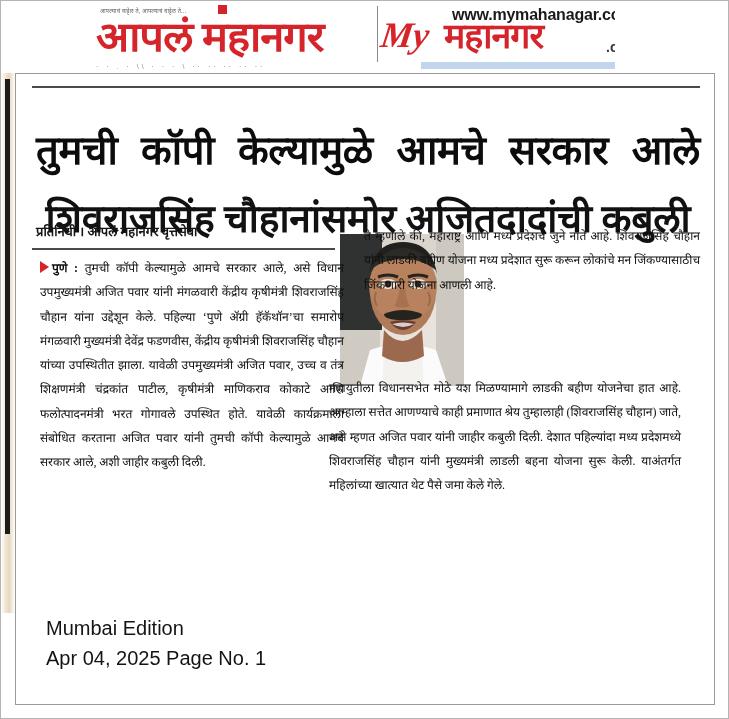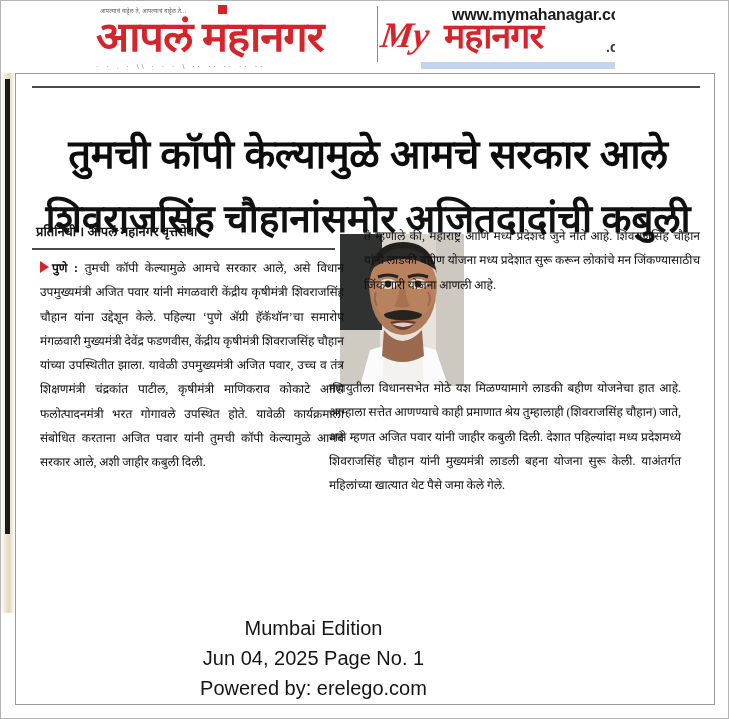--- a/index.html
+++ b/index.html
@@ -209,21 +209,21 @@
     height: 2px;
     background: #4a4a4a;
   }
 
   
   .headline {
     position: absolute;
     left: 16px;
     top: 28px;
     width: 672px;
-    font-family: Liberation Sans, sans-serif;
+    font-family: Liberation Mono, monospace;
     font-weight: bold;
     font-size: 40px;
     line-height: 50px;
     color: #0c0c0c;
     letter-spacing: -0.4px;
     text-align: center;
     white-space: nowrap;
   }
   .subheadline {
     position: absolute;
@@ -314,22 +314,23 @@
     background: #cfc9c2;
   }
   .photo svg { display: block; }
 
   
   .footer {
     position: absolute;
     left: 0;
     top: 612px;
     width: 625px;
-    text-align: center;
+    text-align: left;
     font-family: "Liberation Sans", sans-serif;
+    padding-left: 45px;
   }
   .foot-line {
     font-size: 20px;
     line-height: 30px;
     color: #141414;
   }
 </style>
 </head>
 <body>
 
@@ -408,17 +409,16 @@
     </div>
 
     <div class="col col-right">ते म्हणाले की, महाराष्ट्र आणि मध्य प्रदेशचे जुने नाते आहे. शिवराजसिंह चौहान यांनी लाडकी बहीण योजना मध्य प्रदेशात सुरू करून लोकांचे मन जिंकण्यासाठीच जिंकणारी योजना आणली आहे.</div>
 
     <div class="col col-right-lower">महायुतीला विधानसभेत मोठे यश मिळण्यामागे लाडकी बहीण योजनेचा हात आहे. आम्हाला सत्तेत आणण्याचे काही प्रमाणात श्रेय तुम्हालाही (शिवराजसिंह चौहान) जाते, असे म्हणत अजित पवार यांनी जाहीर कबुली दिली. देशात पहिल्यांदा मध्य प्रदेशमध्ये शिवराजसिंह चौहान यांनी मुख्यमंत्री लाडली बहना योजना सुरू केली. याअंतर्गत महिलांच्या खात्यात थेट पैसे जमा केले गेले.</div>
 
   </div>
 
   <div class="footer">
     <div class="foot-line">Mumbai Edition</div>
-    <div class="foot-line">Jun 04, 2025 Page No. 1</div>
-    <div class="foot-line">Powered by: erelego.com</div>
+    <div class="foot-line">Apr 04, 2025 Page No. 1</div>
   </div>
 
 </div>
 
 </body></html>

